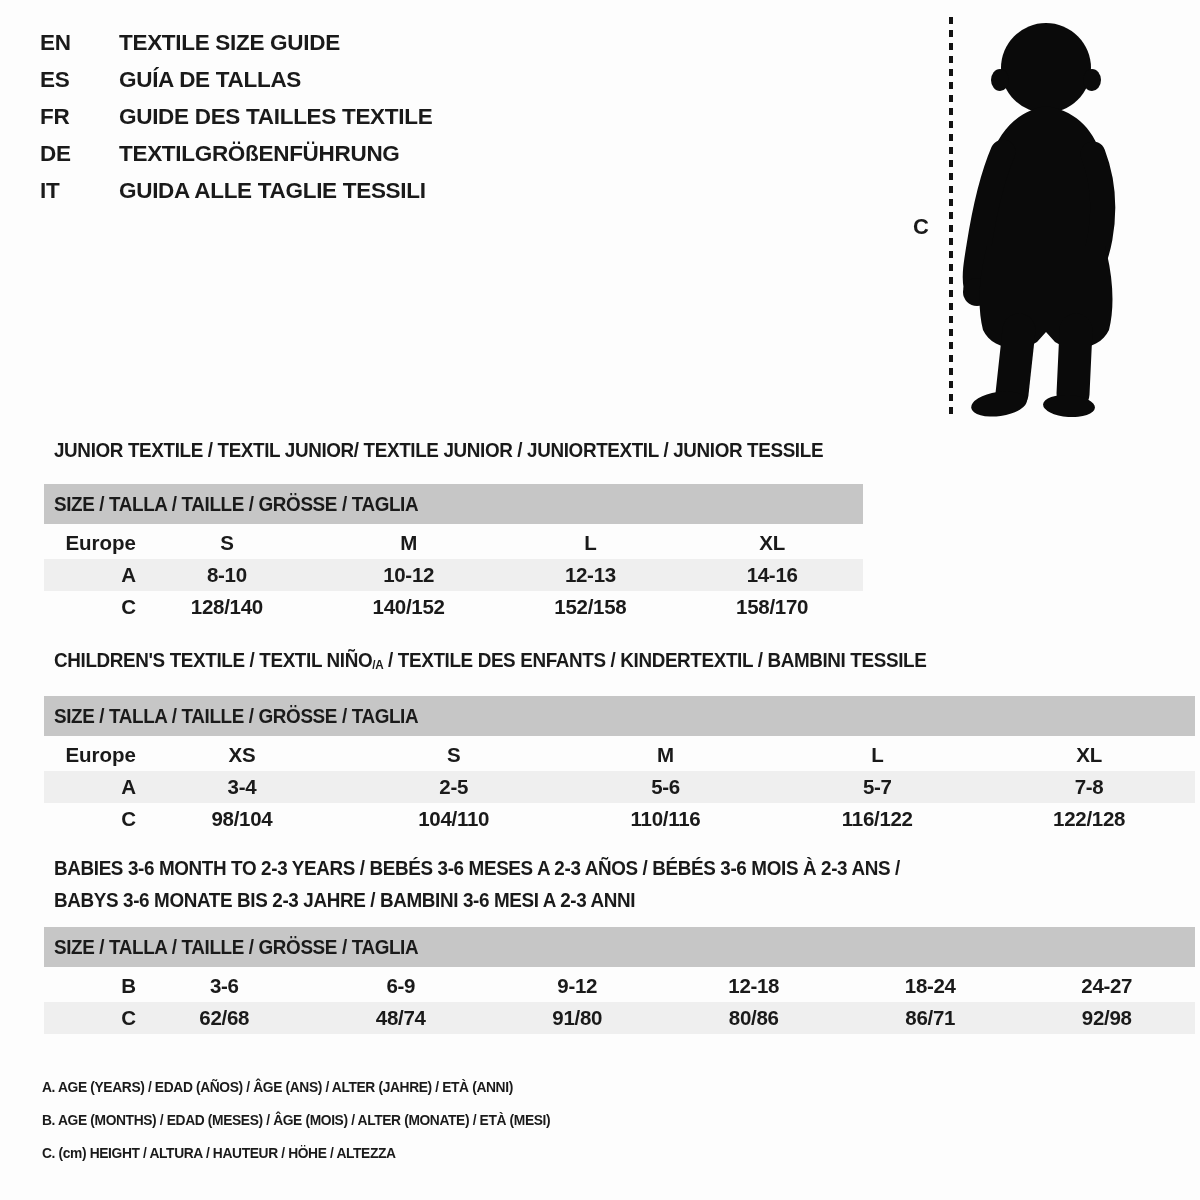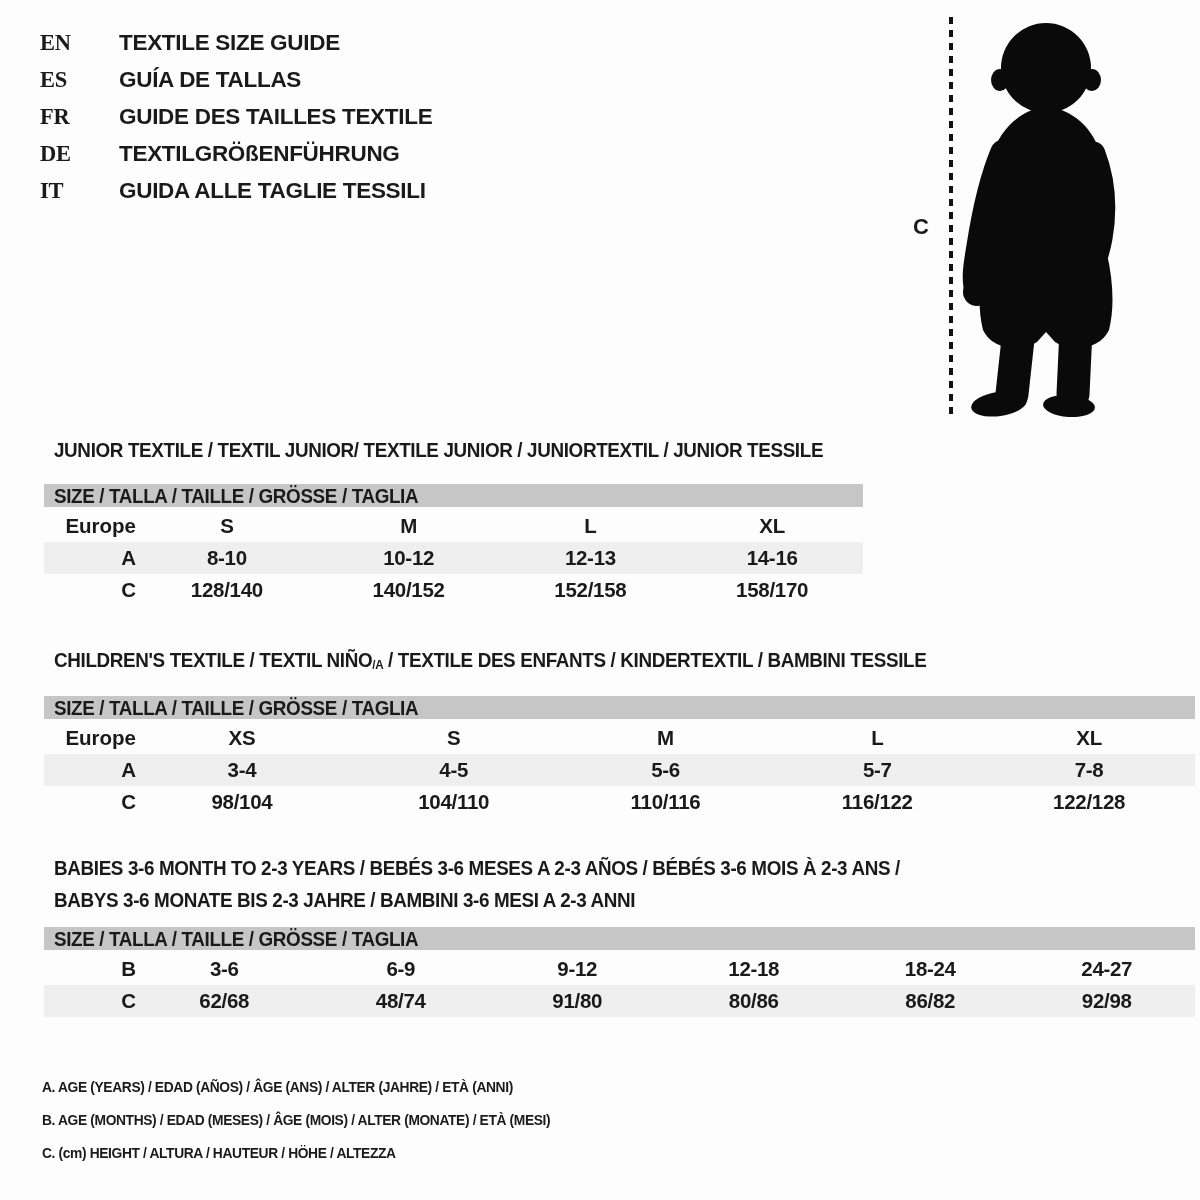--- a/index.html
+++ b/index.html
@@ -6,21 +6,21 @@
   .page{
     position:relative;width:1200px;height:1200px;overflow:hidden;
     background:var(--background,#fdfdfd);
     color:var(--text,#1a1a1a);
     font-family:"Liberation Sans","DejaVu Sans",sans-serif;
     font-weight:bold;
   }
   
   .lang-header{position:absolute;left:40px;top:30px;}
   .lang-row{display:flex;align-items:baseline;height:37px;font-size:22.5px;letter-spacing:-0.3px;}
-  .lang-code{flex:0 0 79px;font-family:Liberation Serif, serif;}
+  .lang-code{flex:0 0 79px;}
   .lang-title{white-space:nowrap;}
   
   .dash-line{
     position:absolute;left:949px;top:17px;width:4px;height:399px;
     background:repeating-linear-gradient(to bottom,#121212 0px,#121212 7px,transparent 7px,transparent 13px);
   }
   .measure-label{position:absolute;left:913px;top:214px;font-size:22px;}
   .toddler-svg{position:absolute;left:956px;top:14px;width:186px;height:404px;}
   
   .section{position:absolute;left:12px;width:1200px;}
@@ -28,21 +28,21 @@
   #section-children{top:644px;}
   #section-babies{top:852px;}
   .section-title{margin-left:42px;font-size:20.5px;line-height:32px;white-space:nowrap;}
   .condense{display:inline-block;transform:scaleX(0.92);transform-origin:0 60%;letter-spacing:-0.4px;white-space:nowrap;}
   .tsmall{font-size:0.62em;vertical-align:-2px;}
   .size-table{margin-left:32px;}
   #section-junior .size-table{width:819px;margin-top:18px;}
   #section-children .size-table{width:1151px;margin-top:15px;}
   #section-babies .size-table{width:1151px;margin-top:11px;}
   .size-bar{
-    height:23px;background:var(--header-bar,#c6c6c6);
+    height:40px;background:var(--header-bar,#c6c6c6);
     display:flex;align-items:center;font-size:20.5px;margin-bottom:3px;
   }
   .size-bar .condense{margin-left:10px;}
   .trow{display:grid;height:32px;align-items:center;font-size:20.5px;}
   .trow.shade{background:var(--row-stripe,#efefef);}
   .rlabel{padding-left:10px;text-align:right;}
   .cell{text-align:center;letter-spacing:-0.3px;}
   
   .legend{position:absolute;left:42px;top:1070px;}
   .legend-line{font-size:15px;line-height:33px;white-space:nowrap;}
@@ -142,21 +142,21 @@
             <div class="rlabel">Europe</div>
             <div class="cell">XS</div>
             <div class="cell">S</div>
             <div class="cell">M</div>
             <div class="cell">L</div>
             <div class="cell">XL</div>
           </div>
           <div class="trow shade" style="grid-template-columns: 92px repeat(5, 1fr);">
             <div class="rlabel">A</div>
             <div class="cell">3-4</div>
-            <div class="cell">4-5</div>
+            <div class="cell">2-5</div>
             <div class="cell">5-6</div>
             <div class="cell">5-7</div>
             <div class="cell">7-8</div>
           </div>
           <div class="trow" style="grid-template-columns: 92px repeat(5, 1fr);">
             <div class="rlabel">C</div>
             <div class="cell">98/104</div>
             <div class="cell">104/110</div>
             <div class="cell">110/116</div>
             <div class="cell">116/122</div>
@@ -179,21 +179,21 @@
             <div class="cell">12-18</div>
             <div class="cell">18-24</div>
             <div class="cell">24-27</div>
           </div>
           <div class="trow shade" style="grid-template-columns: 92px repeat(6, 1fr);">
             <div class="rlabel">C</div>
             <div class="cell">62/68</div>
             <div class="cell">48/74</div>
             <div class="cell">91/80</div>
             <div class="cell">80/86</div>
-            <div class="cell">86/82</div>
+            <div class="cell">86/71</div>
             <div class="cell">92/98</div>
           </div>
         </div>
       </div>
     </div>
 
   <div class="legend" id="legend">
       <div class="legend-line"><span class="condense">A. AGE (YEARS) / EDAD (AÑOS) / ÂGE (ANS) / ALTER (JAHRE) / ETÀ (ANNI)</span></div>
       <div class="legend-line"><span class="condense">B. AGE (MONTHS) / EDAD (MESES) / ÂGE (MOIS) / ALTER (MONATE) / ETÀ (MESI)</span></div>
       <div class="legend-line"><span class="condense">C. (cm) HEIGHT / ALTURA / HAUTEUR / HÖHE / ALTEZZA</span></div>

